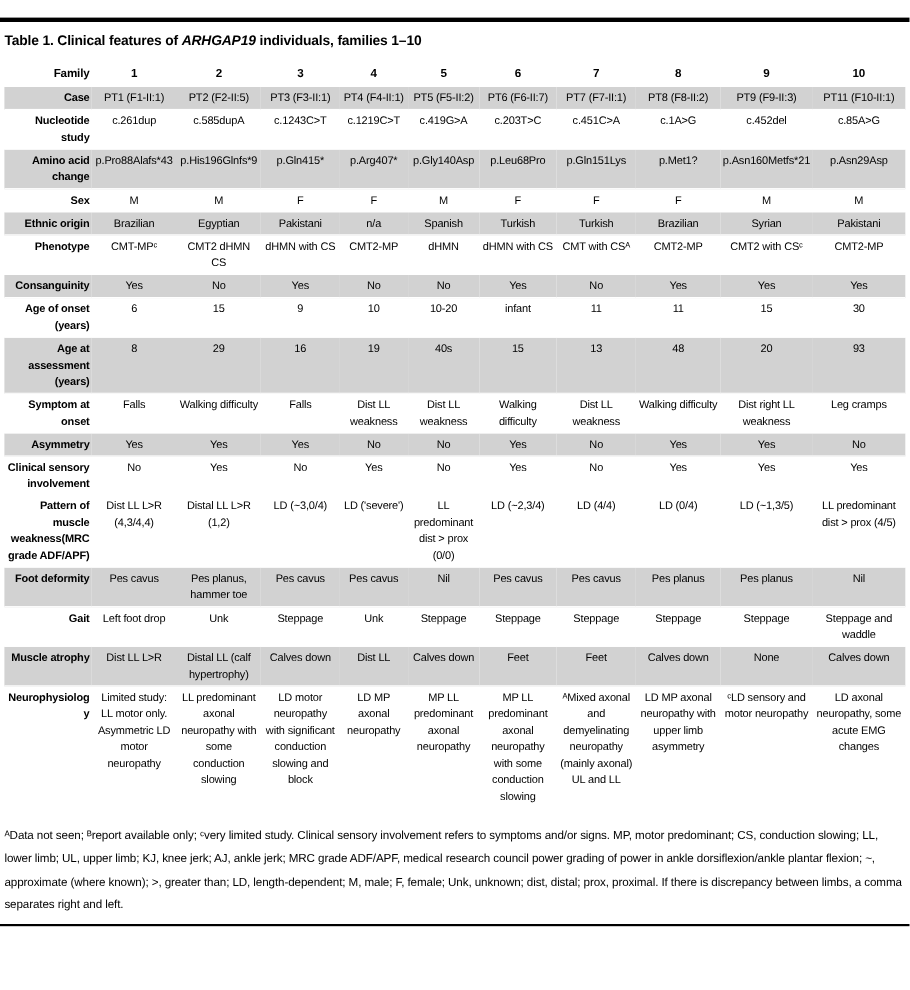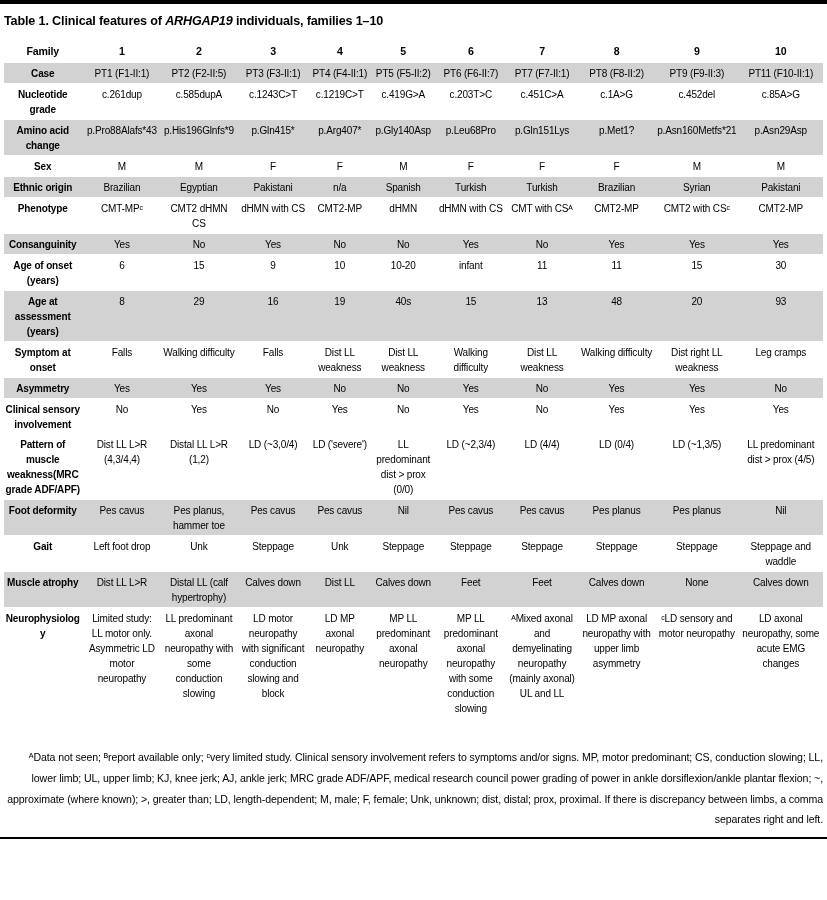--- a/index.html
+++ b/index.html
@@ -10,21 +10,21 @@
     height: 900px;
     overflow: hidden;
     font-family: "Liberation Sans", sans-serif;
     color: #000;
     -webkit-font-smoothing: antialiased;
   }
   .page {
     box-sizing: border-box;
     width: 827px;
     height: 900px;
-    padding: 0 4px;
+    padding: 16px 4px;
   }
   .top-rule {
     height: 4px;
     background: #000;
     margin: 0 -4px;
   }
   .table-title {
     font-size: 12.6px;
     font-weight: bold;
     letter-spacing: -0.15px;
@@ -39,40 +39,40 @@
     letter-spacing: -0.15px;
     line-height: 1.5;
   }
   table.clinical td {
     vertical-align: top;
     text-align: center;
     padding: 2.5px 2px;
     word-wrap: break-word;
   }
   table.clinical td.row-label {
-    text-align: center;
+    text-align: right;
     font-weight: bold;
     padding-left: 0;
   }
   tr.header-row td {
     font-weight: bold;
     font-size: 10.6px;
     padding-bottom: 3px;
   }
   tr.stripe td {
     background: #d2d2d2;
     border-top: 1.5px solid #fff;
     border-bottom: 1.5px solid #fff;
   }
   .footnote {
     font-size: 10.6px;
     letter-spacing: -0.1px;
     line-height: 1.95;
-    margin-top: 29px;
-    text-align: right;
+    margin-top: 16px;
+    text-align: left;
   }
   .bottom-rule {
     height: 2px;
     background: #000;
     margin: 7px -4px 0 -4px;
   }
 </style>
 </head>
 <body>
 
@@ -118,21 +118,21 @@
           <td>PT3 (F3-II:1)</td>
           <td>PT4 (F4-II:1)</td>
           <td>PT5 (F5-II:2)</td>
           <td>PT6 (F6-II:7)</td>
           <td>PT7 (F7-II:1)</td>
           <td>PT8 (F8-II:2)</td>
           <td>PT9 (F9-II:3)</td>
           <td>PT11 (F10-II:1)</td>
         </tr>
         <tr>
-          <td class="row-label">Nucleotide grade</td>
+          <td class="row-label">Nucleotide study</td>
           <td>c.261dup</td>
           <td>c.585dupA</td>
           <td>c.1243C&gt;T</td>
           <td>c.1219C&gt;T</td>
           <td>c.419G&gt;A</td>
           <td>c.203T&gt;C</td>
           <td>c.451C&gt;A</td>
           <td>c.1A&gt;G</td>
           <td>c.452del</td>
           <td>c.85A&gt;G</td>

